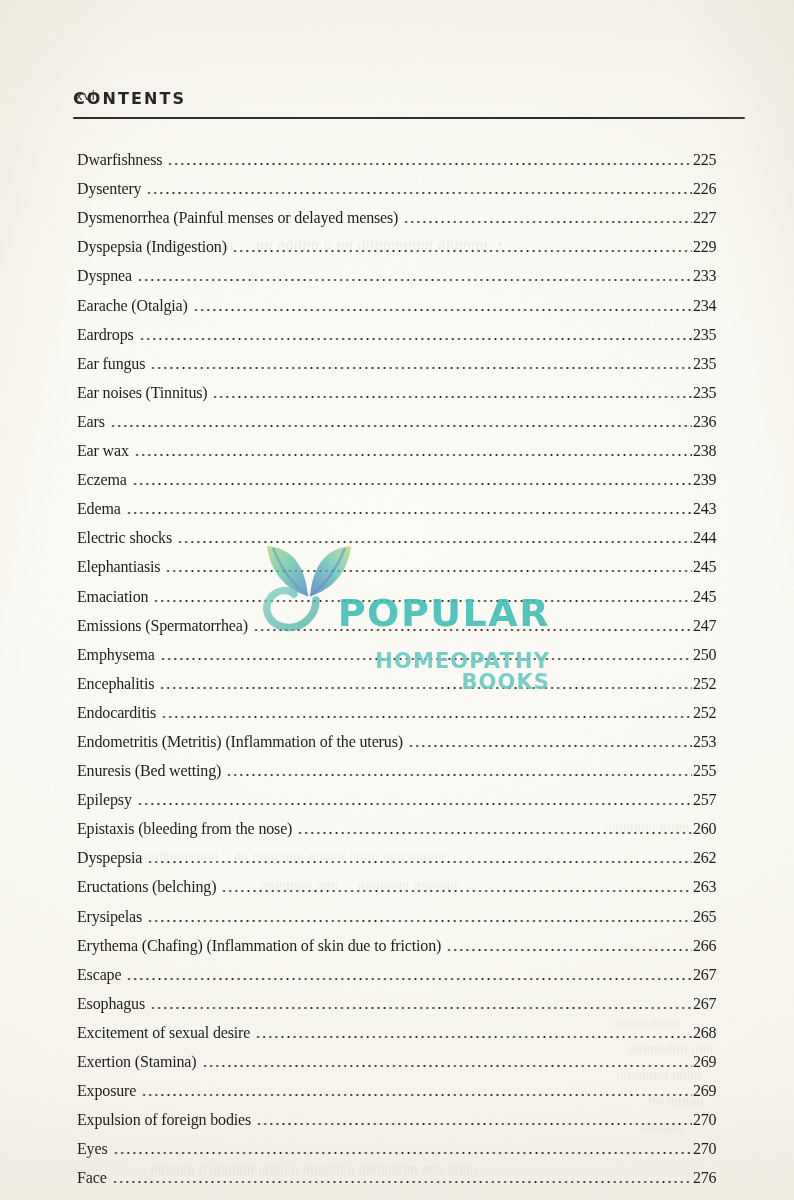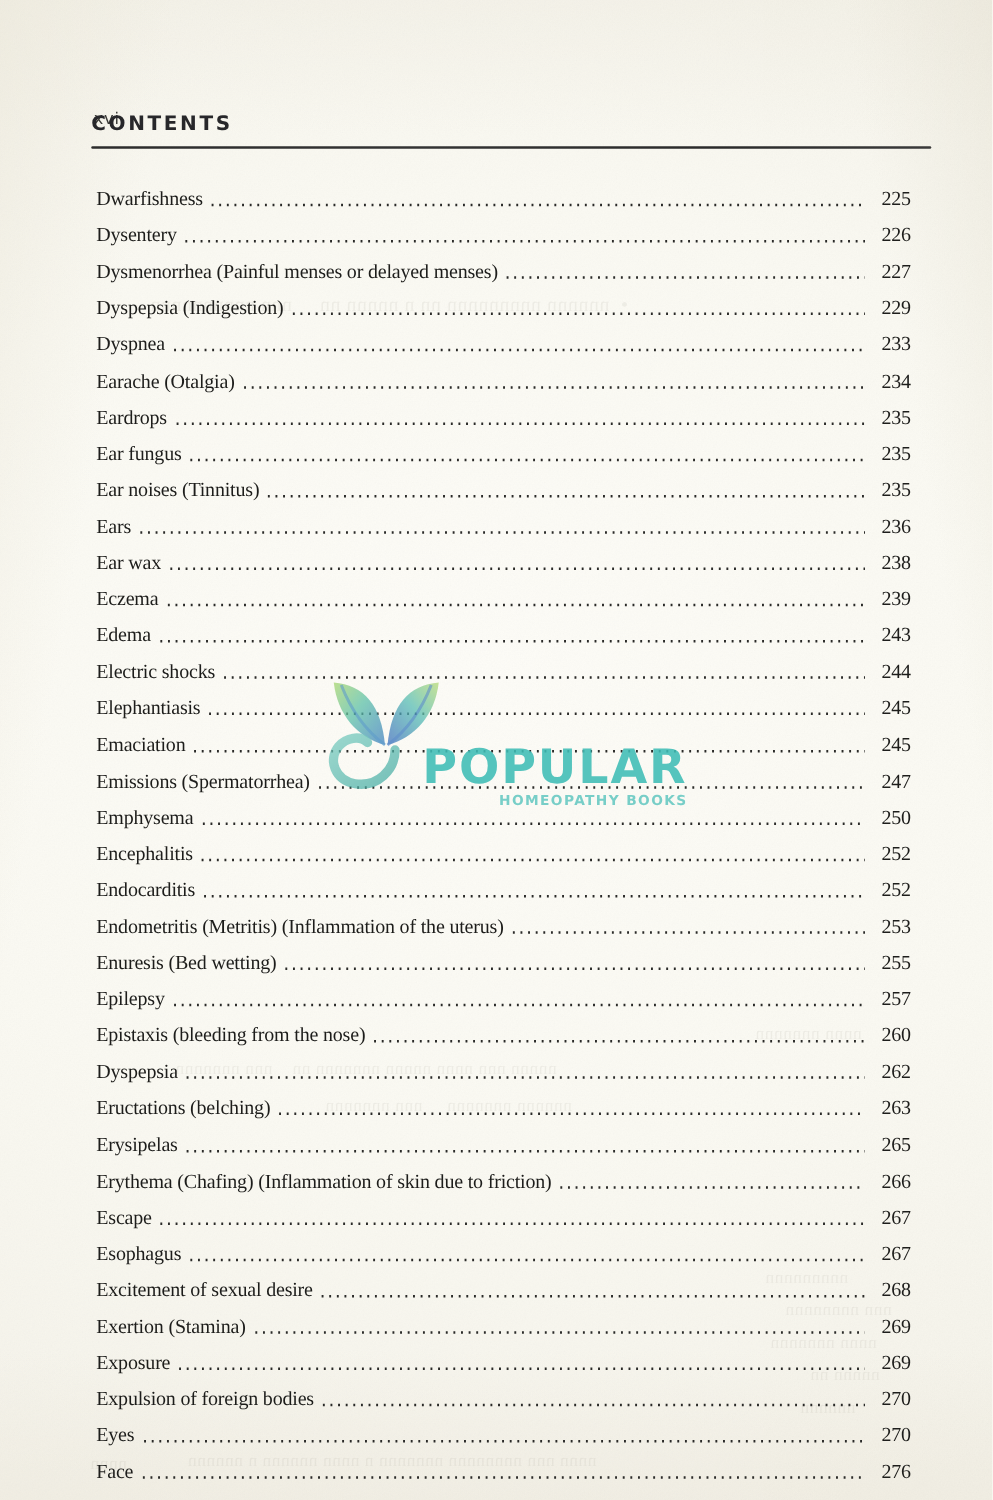--- a/index.html
+++ b/index.html
@@ -84,27 +84,27 @@
   }
   .wm-popular {
     font-size: 38px;
     font-weight: 700;
     letter-spacing: 1.5px;
     color: #3fbdb6;
     line-height: 1;
     display: block;
   }
   .wm-sub {
-    font-size: 11px;
+    font-size: 21px;
     font-weight: 700;
     letter-spacing: 1.1px;
     color: #66c9c2;
     line-height: 1;
     display: block;
-    margin-top: 3px;
+    margin-top: 19px;
   }
 
   
   .header {
     position: absolute;
     left: 73px;
     top: 88px;
     width: 672px;
     height: 30px;
   }
@@ -174,21 +174,21 @@
     bottom: 7px;
     height: 2px;
     background-image: radial-gradient(circle, #2a2a28 0.9px, rgba(0,0,0,0) 1.1px);
     background-size: 6.1px 2px;
     background-repeat: repeat-x;
     background-position: 0 center;
   }
   .entry-page {
     flex: 0 0 auto;
     min-width: 48px;
-    text-align: center;
+    text-align: left;
     letter-spacing: -0.2px;
     padding-bottom: 4px;
   }
 </style>
 </head>
 <body>
 
 <div class="page">
 
   <div class="paper-tint"></div>

